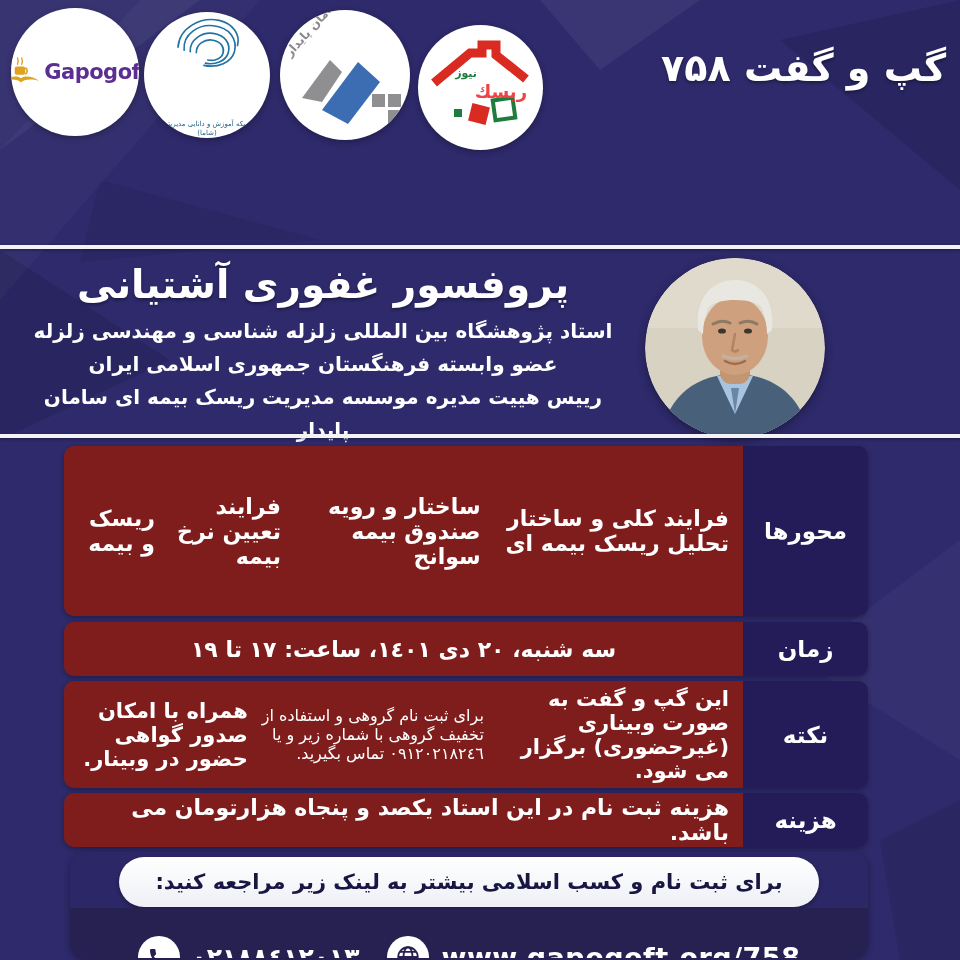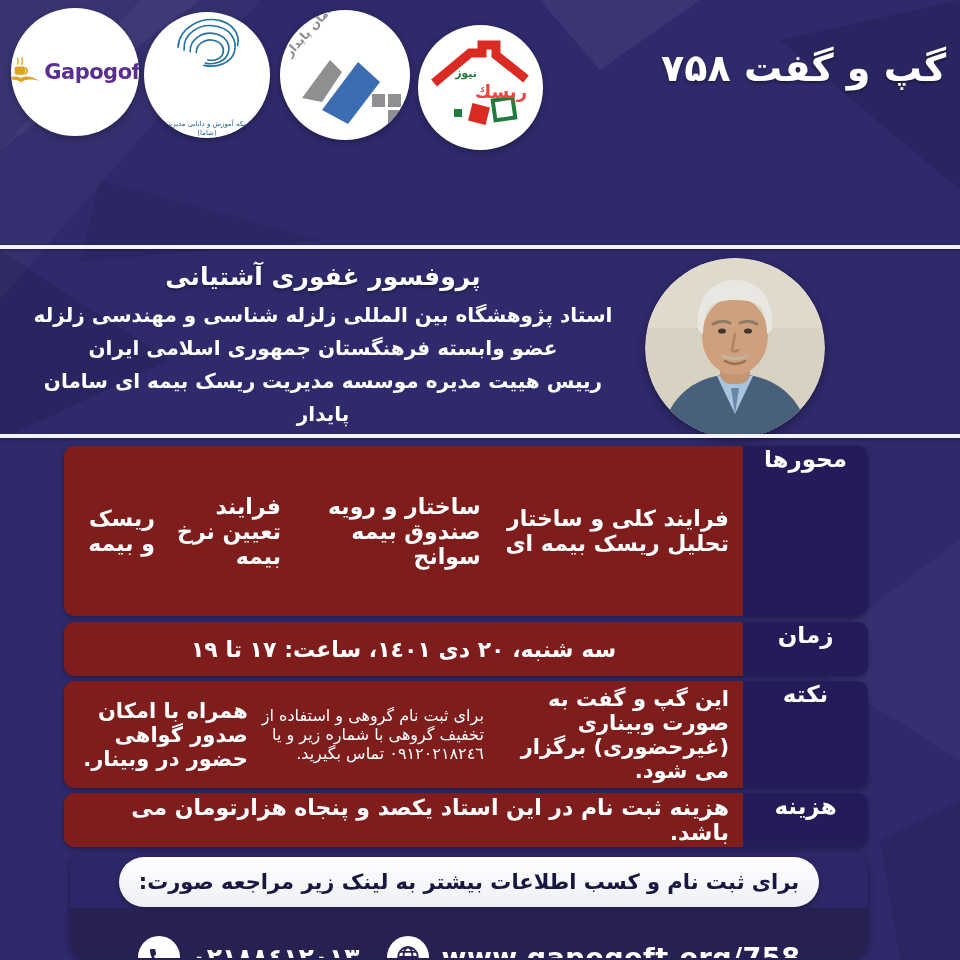--- a/index.html
+++ b/index.html
@@ -41,34 +41,34 @@
     position:absolute; top:158px; left:0; width:960px; text-align:center;
     font-size:41px; font-weight:bold; direction:rtl; text-shadow:0 2px 3px rgba(0,0,0,.35);
   }
   .sep { position:absolute; left:0; width:960px; height:4px; background:#f2f2f7;
          box-shadow:0 1px 3px rgba(0,0,0,.4); }
   .sep1 { top:245px; } .sep2 { top:434px; }
 
   
   .speaker-text { position:absolute; left:16px; top:262px; width:614px;
                   text-align:center; direction:rtl; }
-  .speaker-name { font-size:25px; font-weight:bold; margin-bottom:8px;
+  .speaker-name { font-size:39px; font-weight:bold; margin-bottom:8px;
                   text-shadow:0 2px 3px rgba(0,0,0,.35); }
   .speaker-line { font-size:20px; font-weight:bold; line-height:33px; }
   .avatar { position:absolute; left:645px; top:258px; width:180px; height:180px;
             border-radius:50%; overflow:hidden; box-shadow:0 3px 8px rgba(0,0,0,.35); }
 
   
   .row {
     position:absolute; left:64px; width:804px; display:flex;
     border-radius:10px; overflow:hidden; box-shadow:0 2px 5px rgba(0,0,0,.3);
   }
   .row-content { flex:1; background:#7f1d1d; display:flex; flex-direction:row;
                  align-items:center; justify-content:center; direction:rtl; padding:6px 14px; }
-  .row-label   { width:125px; background:#231c58; display:flex; 
+  .row-label   { width:125px; background:#231c58; display:flex; align-items:center;
                  justify-content:center; font-size:23px; font-weight:bold; direction:rtl; }
   .row-topics { top:446px; height:170px; }
   .row-topics .row-content { justify-content:space-around; padding:10px 14px; }
   .row-time   { top:622px; height:54px; }
   .row-note   { top:681px; height:107px; }
   .row-note .row-content { gap:4px; }
   .row-cost   { top:793px; height:54px; }
   .detail-line { font-size:22px; font-weight:bold; direction:rtl; }
   .detail-line.small { font-size:16px; font-weight:normal; }
 
@@ -235,21 +235,21 @@
     <div class="row-content">
       <div class="detail-line">هزینه ثبت نام در این استاد یکصد و پنجاه هزارتومان می باشد.</div>
     </div>
     <div class="row-label">
       <span>هزینه</span>
     </div>
   </div>
 
   <div class="footer-card">
     <div class="cta-pill">
-      <span>برای ثبت نام و کسب اطلاعات بیشتر به لینک زیر مراجعه صورت:</span>
+      <span>برای ثبت نام و کسب اسلامی بیشتر به لینک زیر مراجعه کنید:</span>
     </div>
     <div class="contact-bar">
       <div class="contact-group">
         <span class="contact-icon">
           <svg width="24" height="24" viewBox="0 0 24 24">
             <path d="M6.62 10.79a15.05 15.05 0 006.59 6.59l2.2-2.2a1 1 0 011.01-.24c1.12.37 2.33.57 3.58.57a1 1 0 011 1V20a1 1 0 01-1 1C10.07 21 3 13.93 3 5a1 1 0 011-1h3.5a1 1 0 011 1c0 1.25.2 2.46.57 3.58a1 1 0 01-.25 1.01l-2.2 2.2z" fill="#272152"></path>
           </svg>
         </span>
         <span class="phone" dir="ltr">۰۲۱۸۸٤۱۲۰۱۳</span>
       </div>

